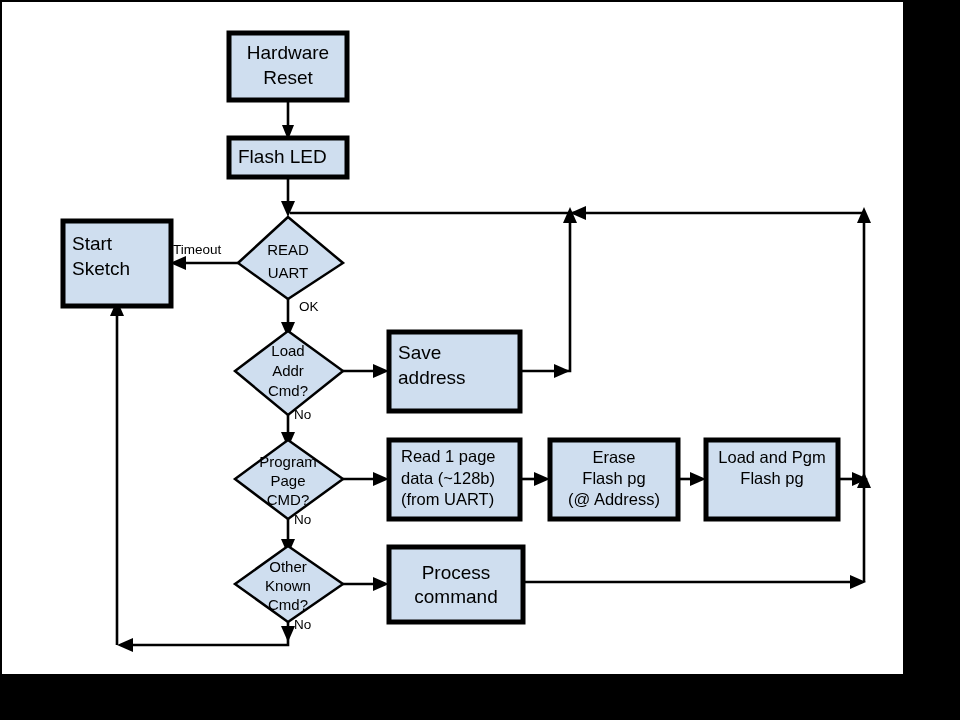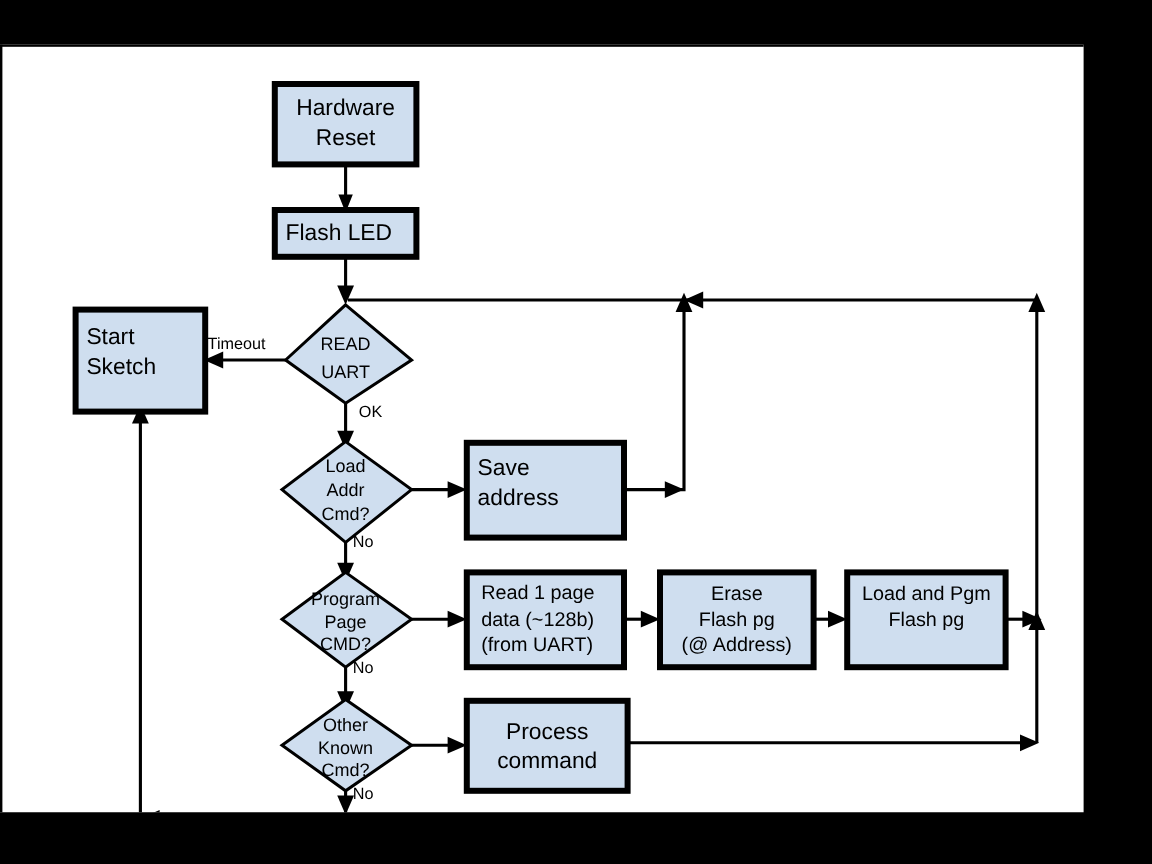--- a/index.html
+++ b/index.html
@@ -4,25 +4,24 @@
 <title>Bootloader Flowchart</title>
 <style>
   html, body {
     margin: 0;
     padding: 0;
     background: #000000;
   }
   #root {
     position: relative;
     width: 960px;
-    height: 640px;
+    height: 720px;
     background: #000000;
     overflow: hidden;
     font-family: "Liberation Sans", sans-serif;
-    margin-top: 37px;
   }
   #canvas {
     position: absolute;
     left: 0;
     top: 0;
     width: 903px;
     height: 674px;
     background: #ffffff;
     border-top: 2px solid #000000;
     border-left: 2px solid #000000;

